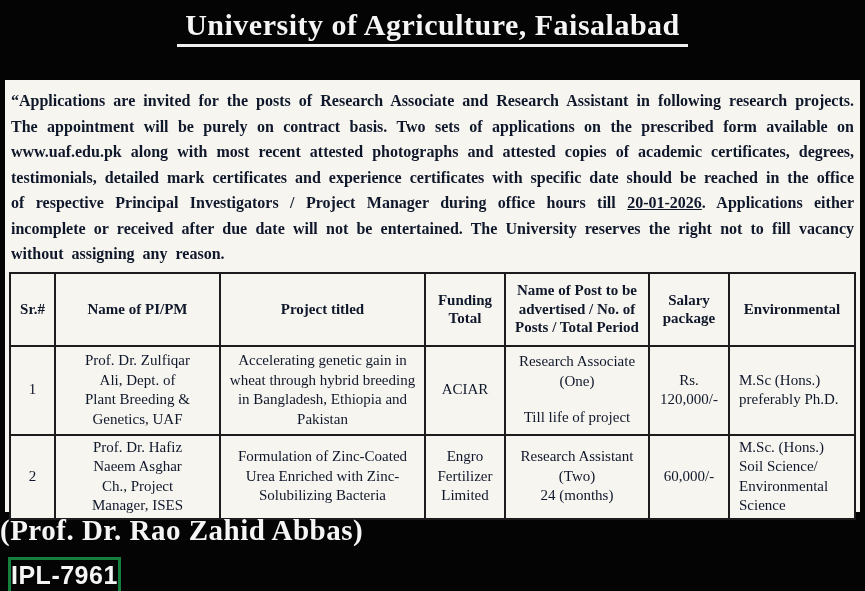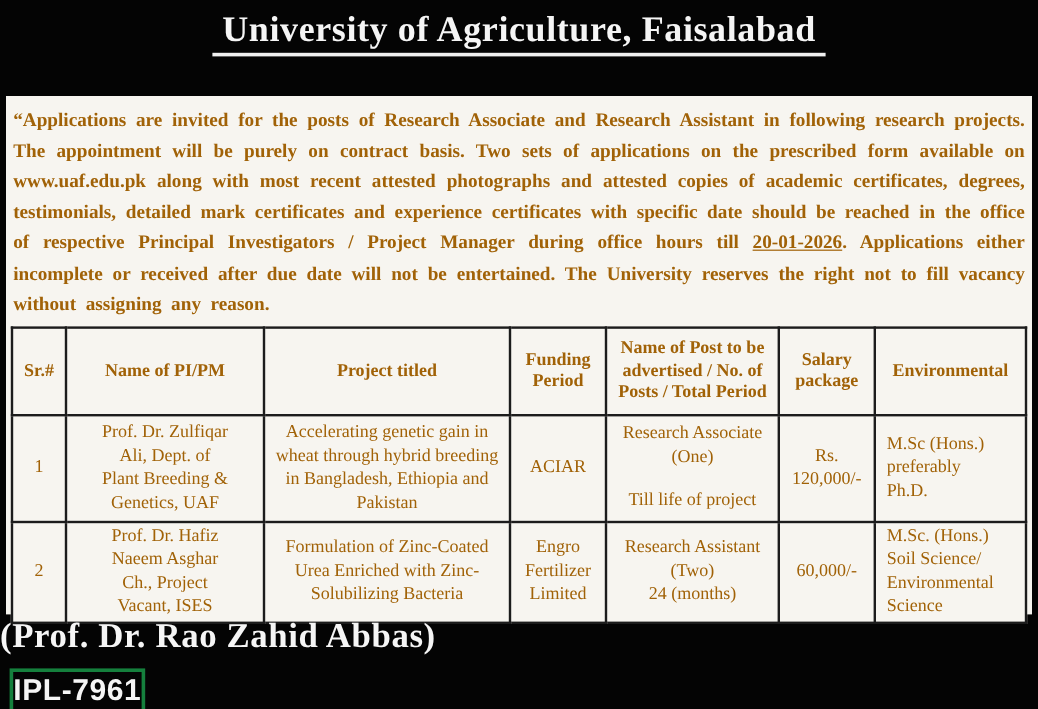--- a/index.html
+++ b/index.html
@@ -26,21 +26,21 @@
     font-size: 30px; font-weight: bold; letter-spacing: 0.5px;
     border-bottom: 3px solid #f0f0f0;
     padding: 0 6px 2px; margin-top: 1px;
   }
 
   
   .sheet {
     position: absolute; left: 5px; top: 80px;
     width: 855px; height: 432px;
     background: #f7f5f0;
-    color: #a16207;
+    color: #0f172a;
   }
   .notice {
     margin: 0;
     padding: 8px 6px 0 6px;
     font-size: 16px; font-weight: bold;
     line-height: 25.5px;
     text-align: justify;
     word-spacing: 4px;
   }
   .due-date { text-decoration: underline; white-space: nowrap; }
@@ -60,21 +60,21 @@
     vertical-align: middle;
     font-size: 15px;
     overflow: hidden;
   }
   .vacancy thead tr { height: 73px; }
   .vacancy tbody tr.r1 { height: 89px; }
   .vacancy tbody tr.r2 { height: 73px; }
   .vacancy th { font-weight: bold; line-height: 18.5px; }
   .vacancy td { font-weight: normal; line-height: 19.5px; }
   .vacancy td.cell-name { padding: 2px 27px; }
-  .vacancy td.cell-qual { text-align: left; padding: 2px 20px 2px 9px; }
+  .vacancy td.cell-qual { text-align: left; padding: 2px 10px 2px 9px; }
   .post-gap { margin-bottom: 17px; }
 
   
   .footer { position: absolute; left: 0; top: 512px; width: 865px; height: 79px; text-align: left; color: #f5f5f5; }
   .footer .signatory { font-size: 29px; font-weight: bold; margin-top: 2px; letter-spacing: 0.5px; }
   .footer .designation { font-size: 32px; font-weight: bold; letter-spacing: 3px; margin-top: 1px; }
   .ipl-box {
     position: absolute; left: 8px; top: 557px;
     border: 3px solid #15803d;
     color: #f5f5f5;
@@ -106,42 +106,42 @@
           <col style="width:80px">
           <col style="width:144px">
           <col style="width:80px">
           <col style="width:126px">
       </colgroup>
       <thead>
         <tr>
           <th>Sr.#</th>
           <th>Name of PI/PM</th>
           <th>Project titled</th>
-          <th>Funding Period</th>
+          <th>Funding Total</th>
           <th>Name of Post to be advertised / No. of Posts / Total Period</th>
           <th>Salary package</th>
           <th>Environmental</th>
         </tr>
       </thead>
       <tbody>
         <tr class="r1">
           <td>1</td>
           <td class="cell-name">Prof. Dr. Zulfiqar Ali, Dept. of Plant Breeding &amp; Genetics, UAF</td>
           <td>Accelerating genetic gain in wheat through hybrid breeding in Bangladesh, Ethiopia and Pakistan</td>
           <td>ACIAR</td>
           <td>
             <div class="post-gap">Research Associate (One)</div>
             <div>Till life of project</div>
           </td>
           <td>Rs. 120,000/-</td>
           <td class="cell-qual">M.Sc (Hons.) preferably Ph.D.</td>
         </tr>
         <tr class="r2">
           <td>2</td>
-          <td class="cell-name">Prof. Dr. Hafiz Naeem Asghar Ch., Project Vacant, ISES</td>
+          <td class="cell-name">Prof. Dr. Hafiz Naeem Asghar Ch., Project Manager, ISES</td>
           <td>Formulation of Zinc-Coated Urea Enriched with Zinc-Solubilizing Bacteria</td>
           <td>Engro Fertilizer Limited</td>
           <td>
             <div>Research Assistant (Two)</div>
             <div>24 (months)</div>
           </td>
           <td>60,000/-</td>
           <td class="cell-qual">M.Sc. (Hons.) Soil Science/ Environmental Science</td>
         </tr>
       </tbody>

